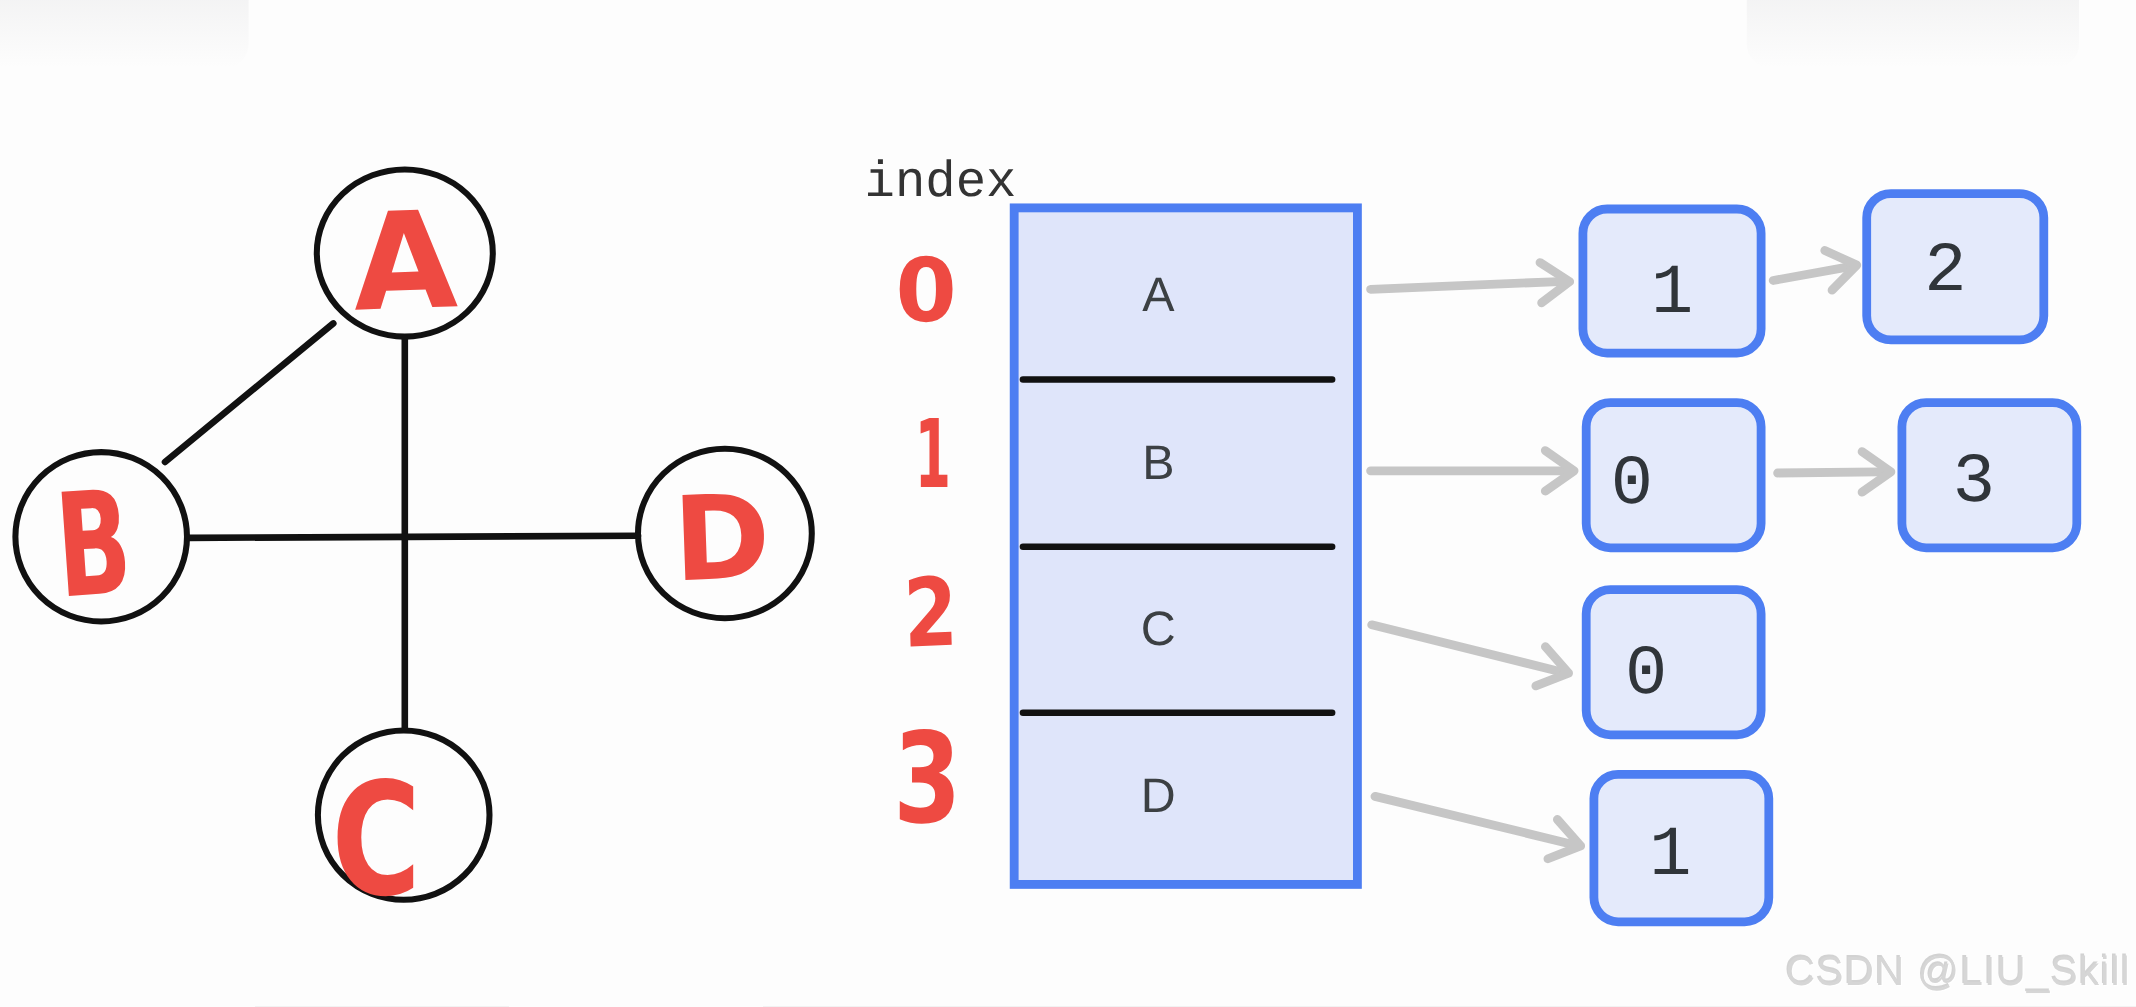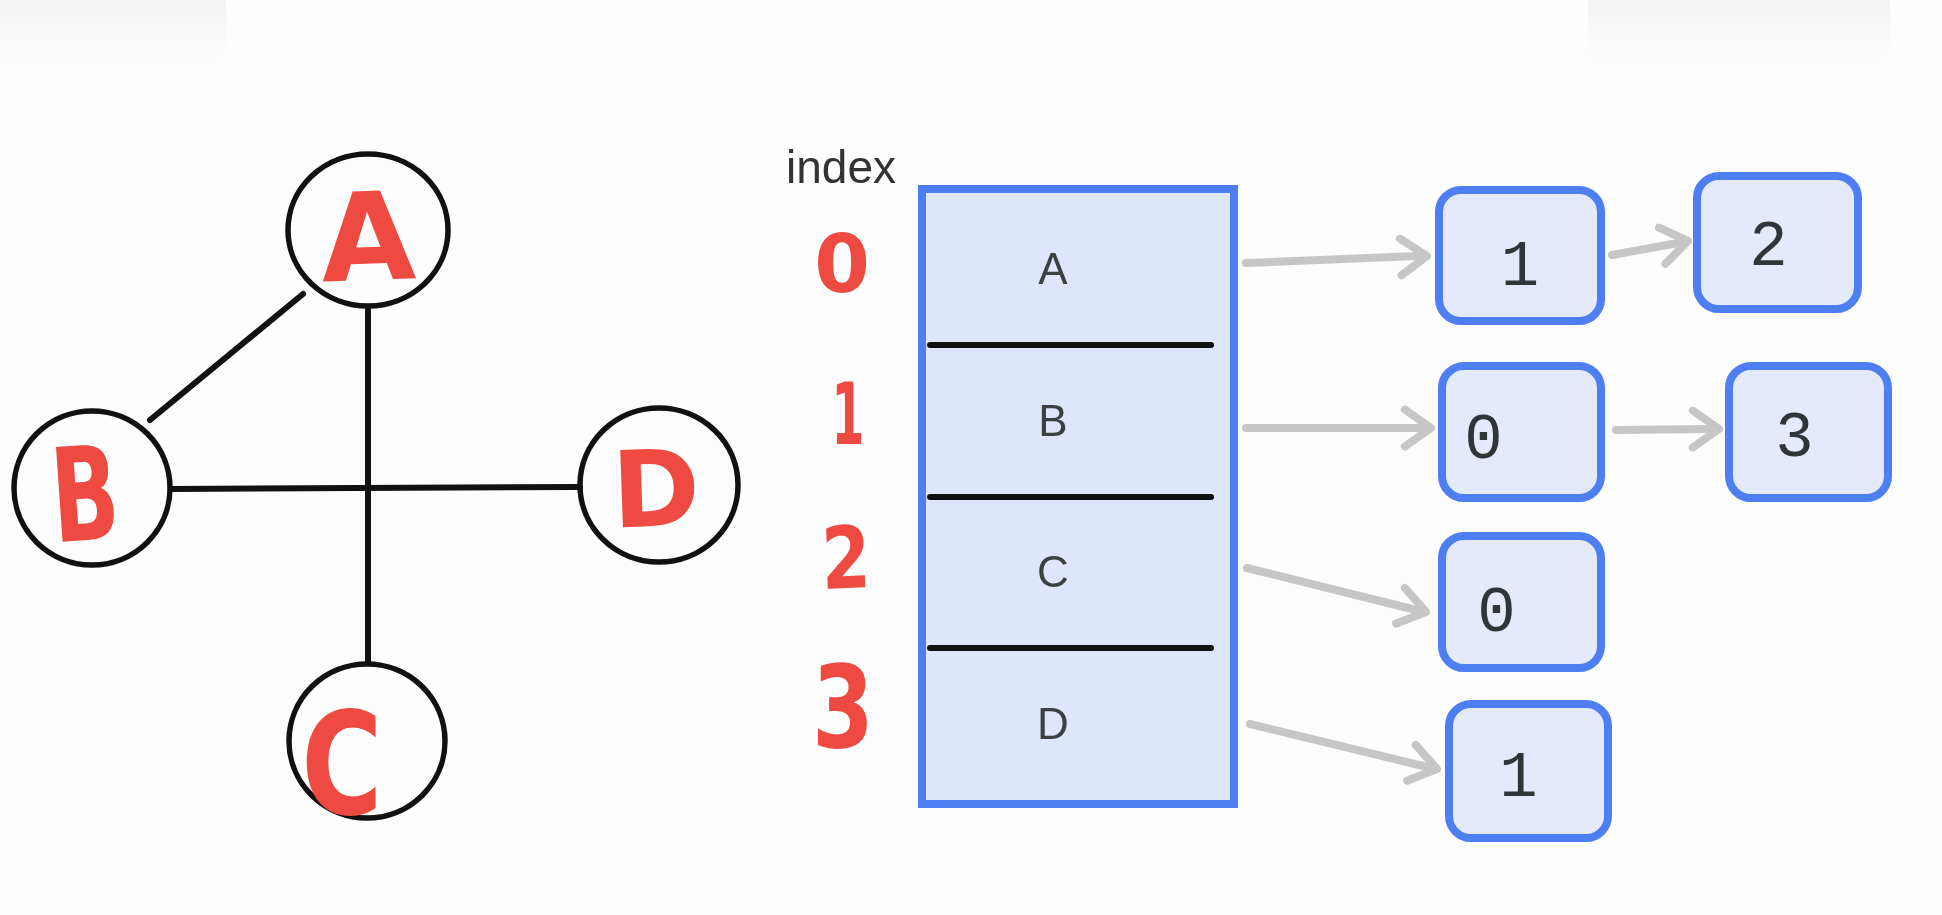--- a/index.html
+++ b/index.html
@@ -19,21 +19,21 @@
   
   .g-letter{position:absolute; width:170px; height:170px; display:flex;
     align-items:center; justify-content:center;
     font-family:"DejaVu Sans", sans-serif; font-weight:bold; color:#ee4a42;}
   .g-letter.la{left:283px; top:153px; font-size:122px; transform:rotate(-2deg);}
   .g-letter.lb{left:0px;   top:410px; font-size:130px; transform:rotate(-4deg) scaleX(0.68);}
   .g-letter.lc{left:257px; top:679px; font-size:142px; transform:scaleX(0.78);}
   .g-letter.ld{left:571px; top:404px; font-size:106px; transform:rotate(-2deg);}
 
   
-  .index-label{position:absolute; left:786px; top:140px; font-size:46px; color:#333;}
+  .index-label{position:absolute; left:786px; top:140px; font-size:46px; color:#333;font-family:Liberation Mono, monospace;}
   .ridx{position:absolute; width:96px; height:96px; display:flex; align-items:center; justify-content:center;
     font-family:"DejaVu Sans", sans-serif; font-weight:bold; color:#ee4a42;}
   .ridx.r0{left:794px; top:216px; font-size:80px;}
   .ridx.r1{left:800px; top:366px; font-size:86px; transform:scaleX(0.55);}
   .ridx.r2{left:798px; top:510px; font-size:86px; transform:scaleX(0.82) rotate(-2deg);}
   .ridx.r3{left:795px; top:659px; font-size:114px; transform:scaleX(0.78);}
 
   
   .adj-array{position:absolute; left:918px; top:185px; width:320px; height:623px;
     box-sizing:border-box; border:8px solid #4d7ef2; background:#dfe5fa;
@@ -148,13 +148,14 @@
   <div class="node n-b3">
     <span>3</span>
   </div>
   <div class="node n-c0">
     <span>0</span>
   </div>
   <div class="node n-d1">
     <span>1</span>
   </div>
 
+  <div class="watermark">CSDN @LIU_Skill</div>
 </div>
 
 </body></html>

